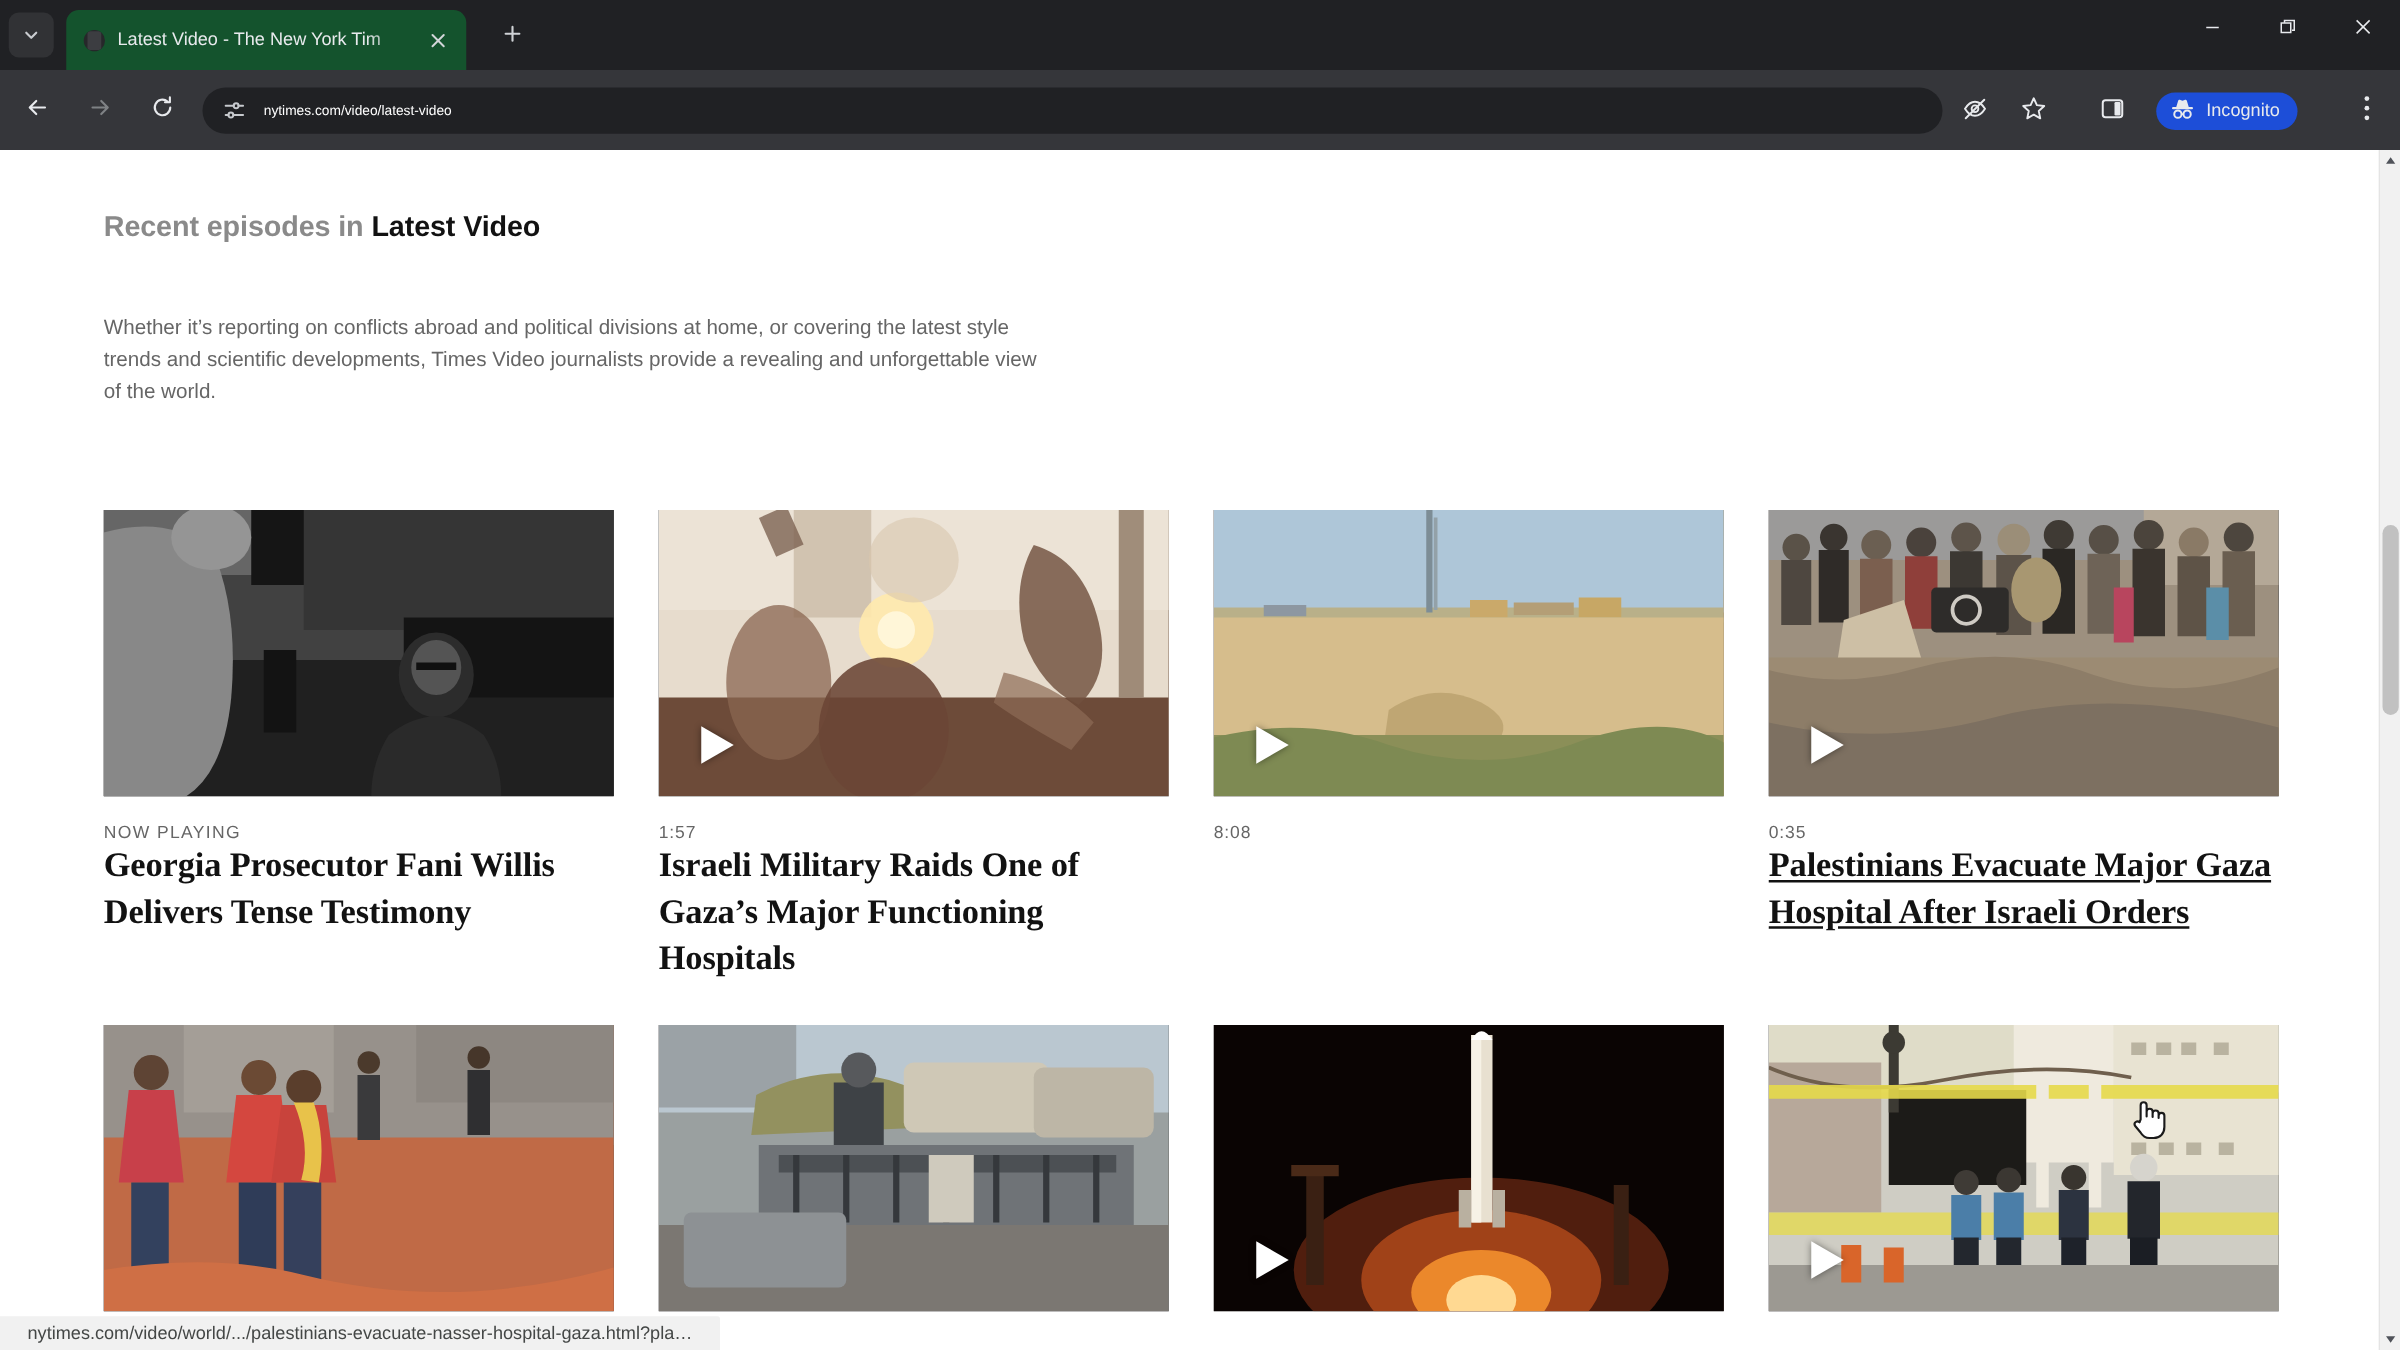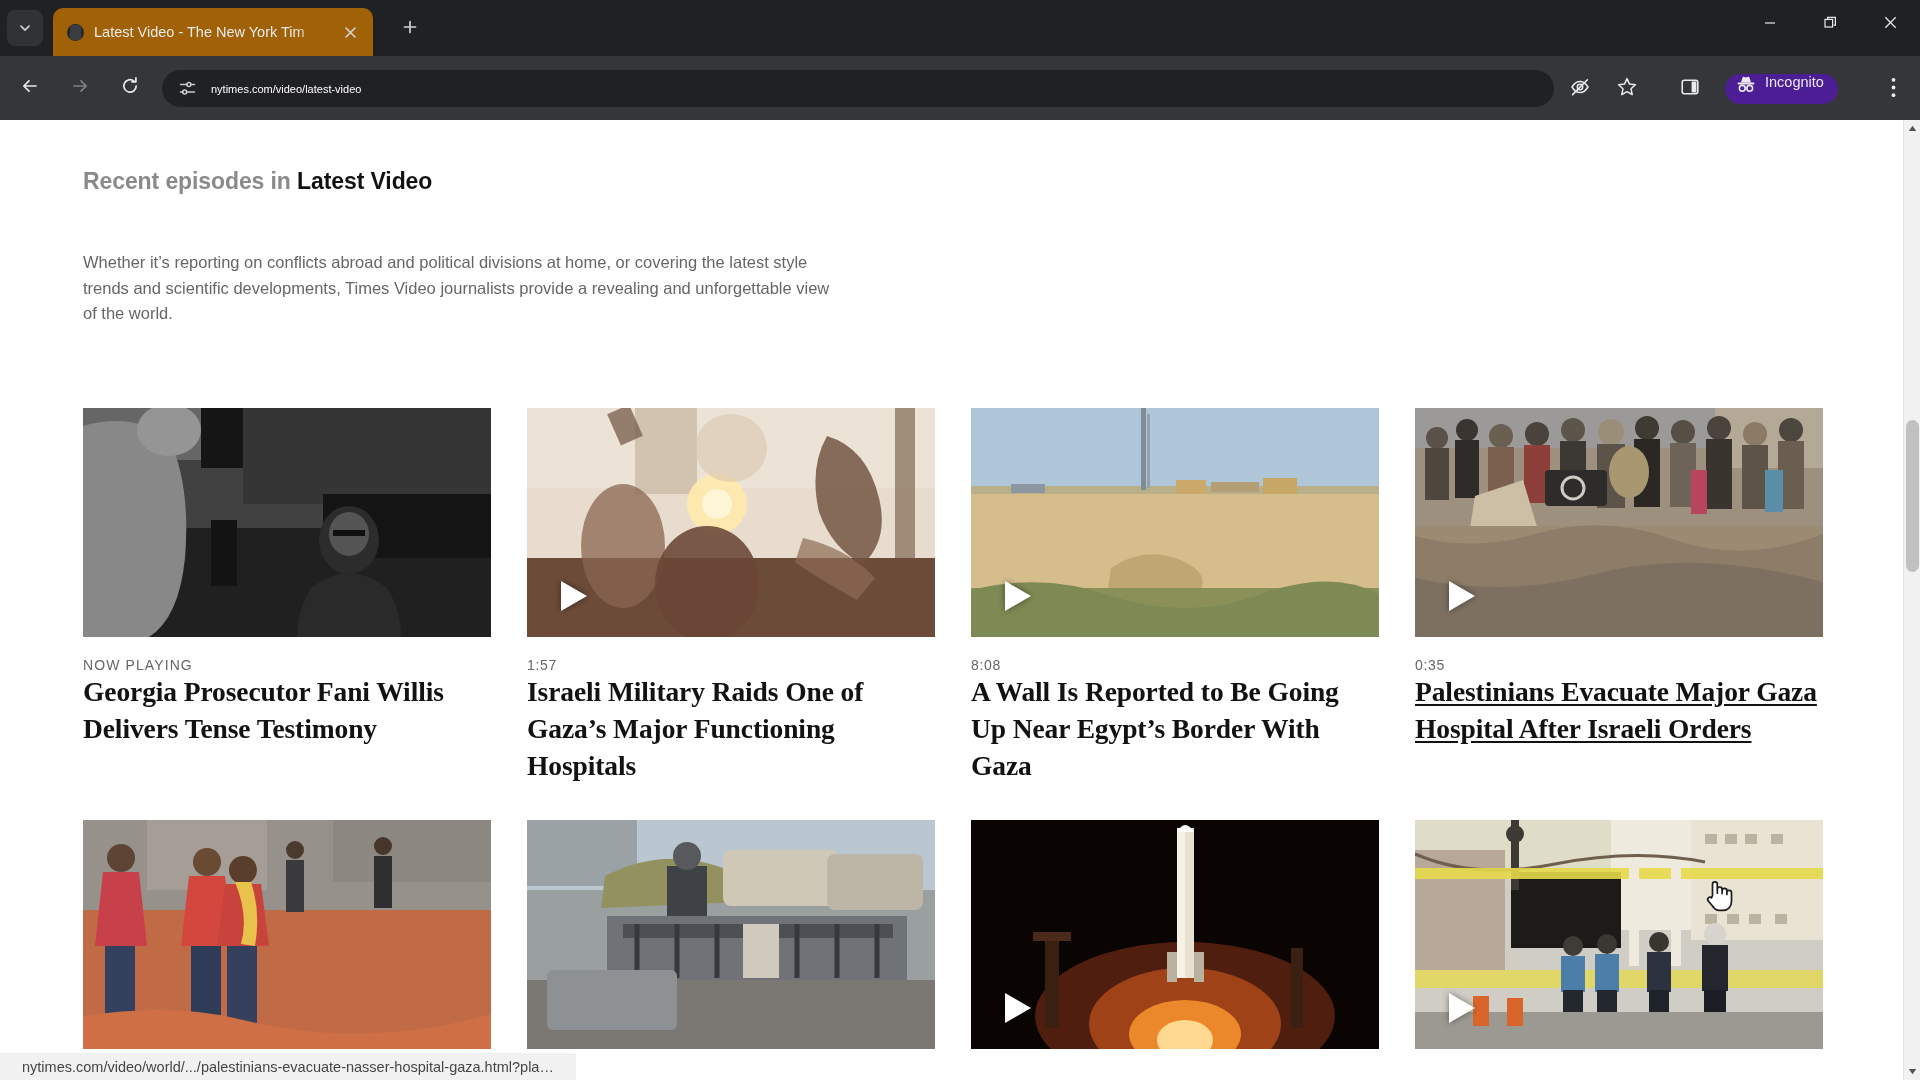--- a/index.html
+++ b/index.html
@@ -19,21 +19,21 @@
   }
   .tab-search {
     position: absolute; left: 7px; top: 10px; width: 36px; height: 36px;
     border-radius: 8px; background: #313235;
     display: flex; align-items: center; justify-content: center;
   }
   .tab-search svg { display: block; }
 
   .tab {
     position: absolute; left: 53px; top: 8px; width: 320px; height: 48px;
-    background: #a16207; border-radius: 10px 10px 0 0;
+    background: #14532d; border-radius: 10px 10px 0 0;
     display: flex; align-items: center; padding: 0 10px 0 14px;
   }
   .tab-favicon {
     width: 17px; height: 17px; border-radius: 50%;
     background: #26272a; flex: 0 0 auto; margin-right: 10px;
     position: relative; overflow: hidden;
   }
   .tab-favicon::after {
     content: ""; position: absolute; left: 3px; top: 1px;
     width: 11px; height: 15px; border-radius: 2px;
@@ -78,22 +78,22 @@
   .urltext { flex: 1 1 auto; color: #ffffff; font-size: 11px; white-space: nowrap; overflow: hidden; }
 
   .tbicon { position: absolute; top: 18px; width: 30px; height: 30px;
             display: flex; align-items: center; justify-content: center; }
   #tracking-protection-icon { left: 1565px; }
   #bookmark-star-icon { left: 1612px; }
   #side-panel-icon { left: 1675px; }
 
   .incognito-pill {
     position: absolute; left: 1725px; top: 18px; height: 30px;
-    background: #4c1d95; border-radius: 15px;
-    display: flex; align-items: flex-start; padding: 0 14px 0 10px; gap: 8px;
+    background: #1d4ed8; border-radius: 15px;
+    display: flex; align-items: center; padding: 0 14px 0 10px; gap: 8px;
   }
   .incognito-pill .label { color: #e8eaed; font-size: 14.5px; white-space: nowrap; }
   #chrome-menu-button { position: absolute; left: 1878px; top: 18px; width: 30px; height: 30px;
                         display: flex; align-items: center; justify-content: center; }
 
   
   .viewport {
     position: absolute; left: 0; top: 120px; width: 1920px; height: 960px;
     background: #ffffff; overflow: hidden;
   }
@@ -414,21 +414,20 @@
                 <rect x="40" y="76" width="34" height="9" fill="#8d97a1"></rect>
                 <rect y="86" width="408" height="100" fill="#d6bd8c"></rect>
                 <path d="M140 160 q36 -24 74 -6 q26 14 14 30 l-92 4 Z" fill="#bfa673"></path>
                 <rect y="180" width="408" height="49" fill="#8b8f58"></rect>
                 <path d="M0 182 q72 -18 140 6 q80 26 156 -4 q66 -22 112 2 V229 H0 Z" fill="#7e8a53"></path>
               </svg>
             </div>
             <span class="play-icon"></span>
           </div>
           <div class="meta">8:08</div>
-          <div class="card-title">A Wall Is Reported to Be Going Up Near Egypt’s Border With Gaza</div>
         </div>
 
         <div class="card">
           <div class="thumb">
             <div class="art art-crowd">
               <svg width="408" height="229" viewBox="0 0 408 229" preserveAspectRatio="none">
                 <rect width="408" height="229" fill="#9d907f"></rect>
                 <rect width="408" height="40" fill="#9b9a99"></rect>
                 <rect x="300" y="0" width="108" height="60" fill="#b4a897"></rect>
                 <g>

